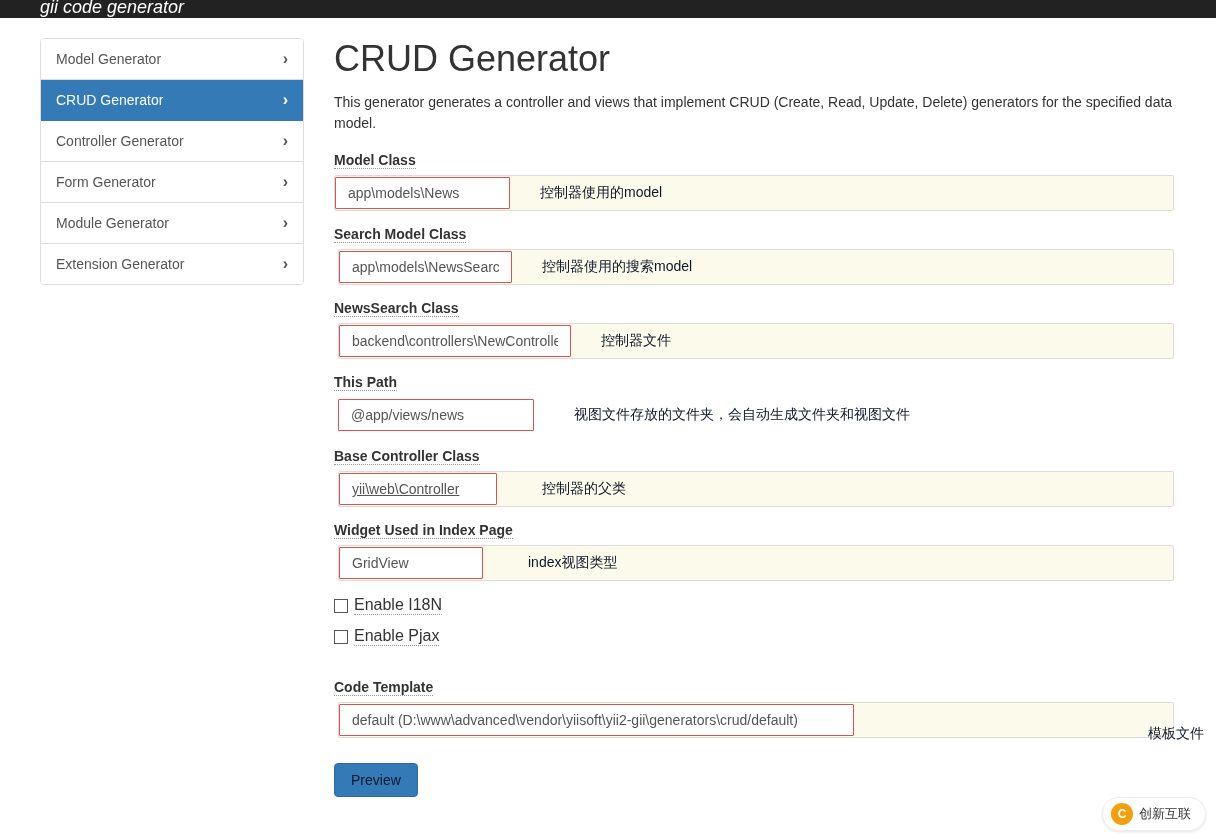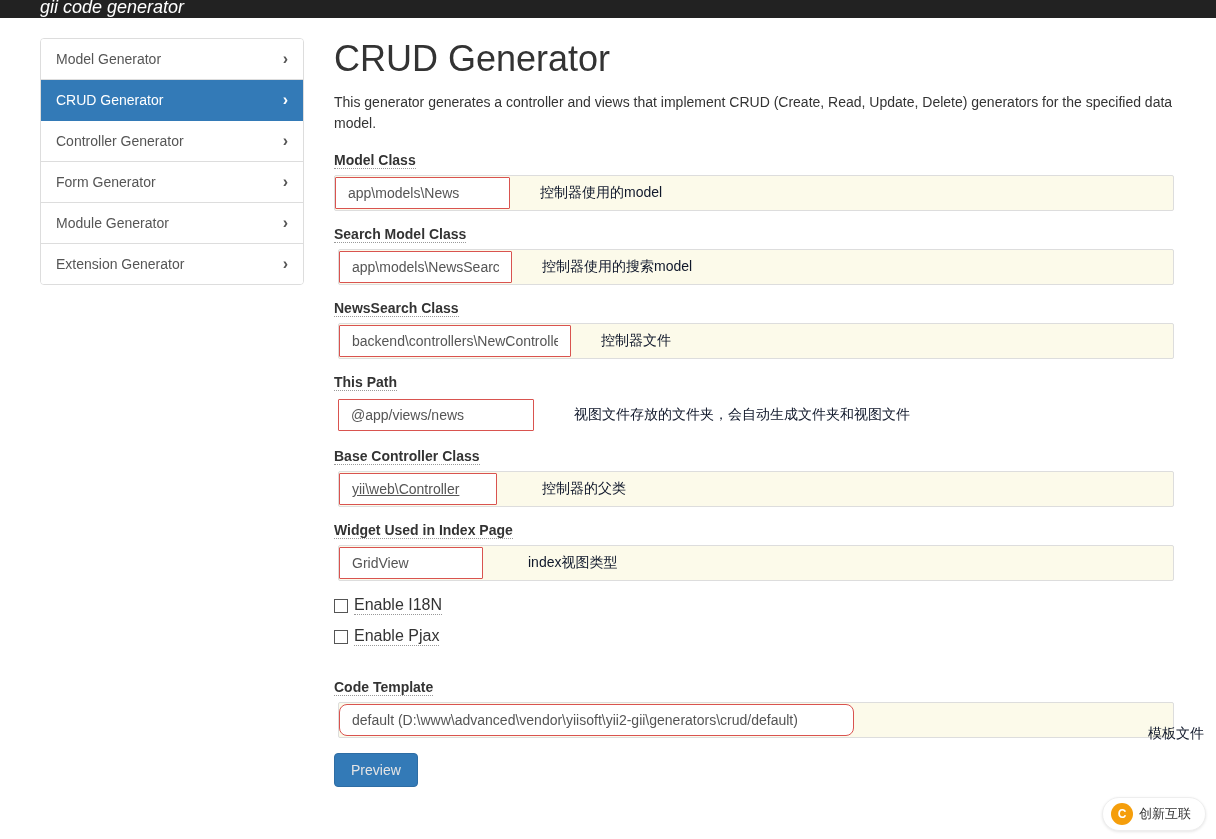--- a/index.html
+++ b/index.html
@@ -134,26 +134,27 @@
       border: 1px solid #555;
       display: inline-block;
     }
     .checkbox-label {
       font-weight: normal;
       font-size: 16px;
       border-bottom: 1px dotted #999;
     }
     .btn-preview {
       background: #337ab7;
-      color: #e5e5e5;
+      color: #0f172a;
       border: 1px solid #2e6da4;
       padding: 8px 16px;
       border-radius: 4px;
       font-size: 14px;
       cursor: pointer;
+      margin-top: 10px;
     }
     .watermark {
       position: fixed;
       bottom: 8px;
       right: 10px;
       background: #fff;
       border: 1px solid #eee;
       border-radius: 18px;
       padding: 5px 14px 5px 8px;
       display: flex;
@@ -272,21 +273,21 @@
     </div>
 
     <div class="checkbox-row" style="margin-bottom:33px">
       <span class="checkbox"></span>
       <span class="checkbox-label">Enable Pjax</span>
     </div>
 
     <div class="form-group">
       <span class="form-label">Code Template</span>
       <div class="input-wrapper" style="margin-left:4px">
-        <input class="form-input" style="width: 515px; border-radius: 8px;" value="default (D:\www\advanced\vendor\yiisoft\yii2-gii\generators\crud/default)">
+        <input class="form-input" style="width: 515px;" value="default (D:\www\advanced\vendor\yiisoft\yii2-gii\generators\crud/default)">
       </div>
       <span class="annotation below" style="position:absolute;right:-30px;bottom:-5px">模板文件</span>
     </div>
 
     <button class="btn-preview">Preview</button>
   </div>
 </div>
 
 <div class="watermark">
   <span class="watermark-icon">C</span>

